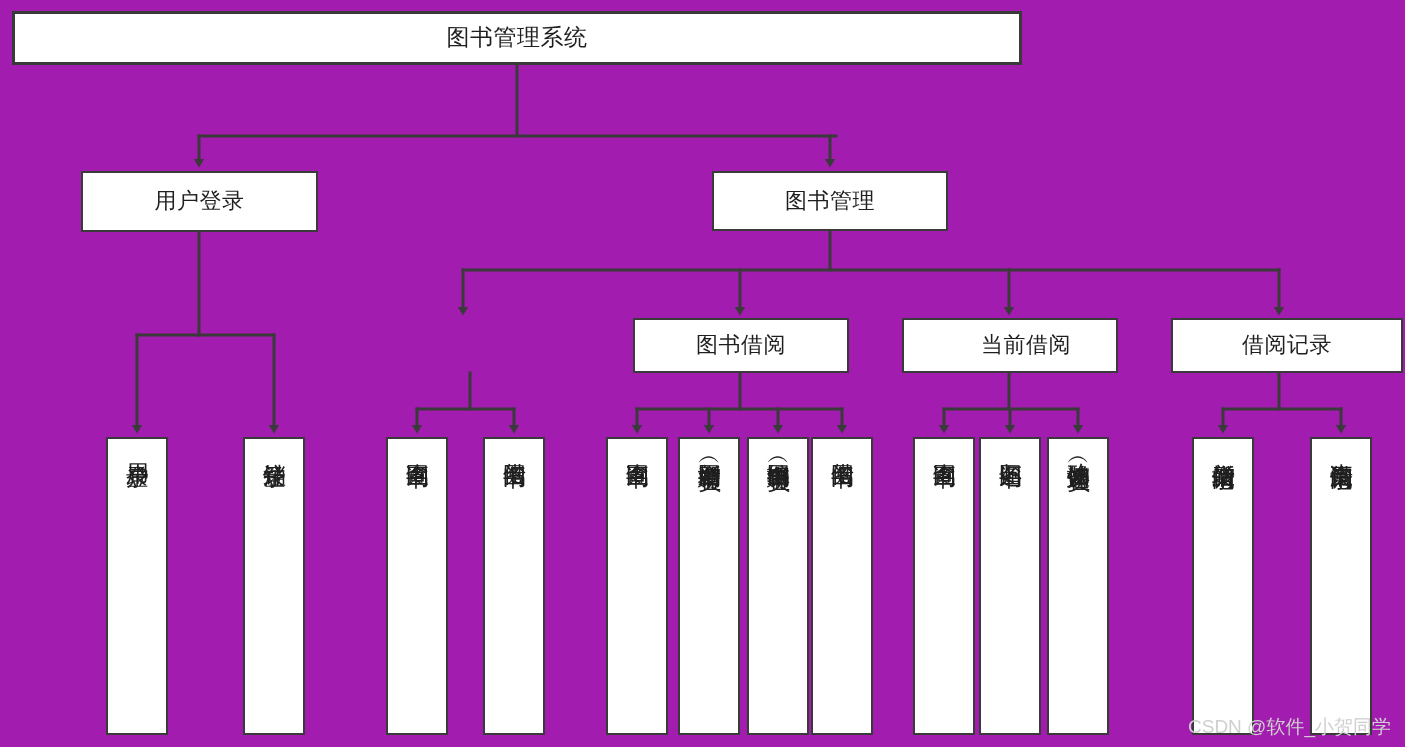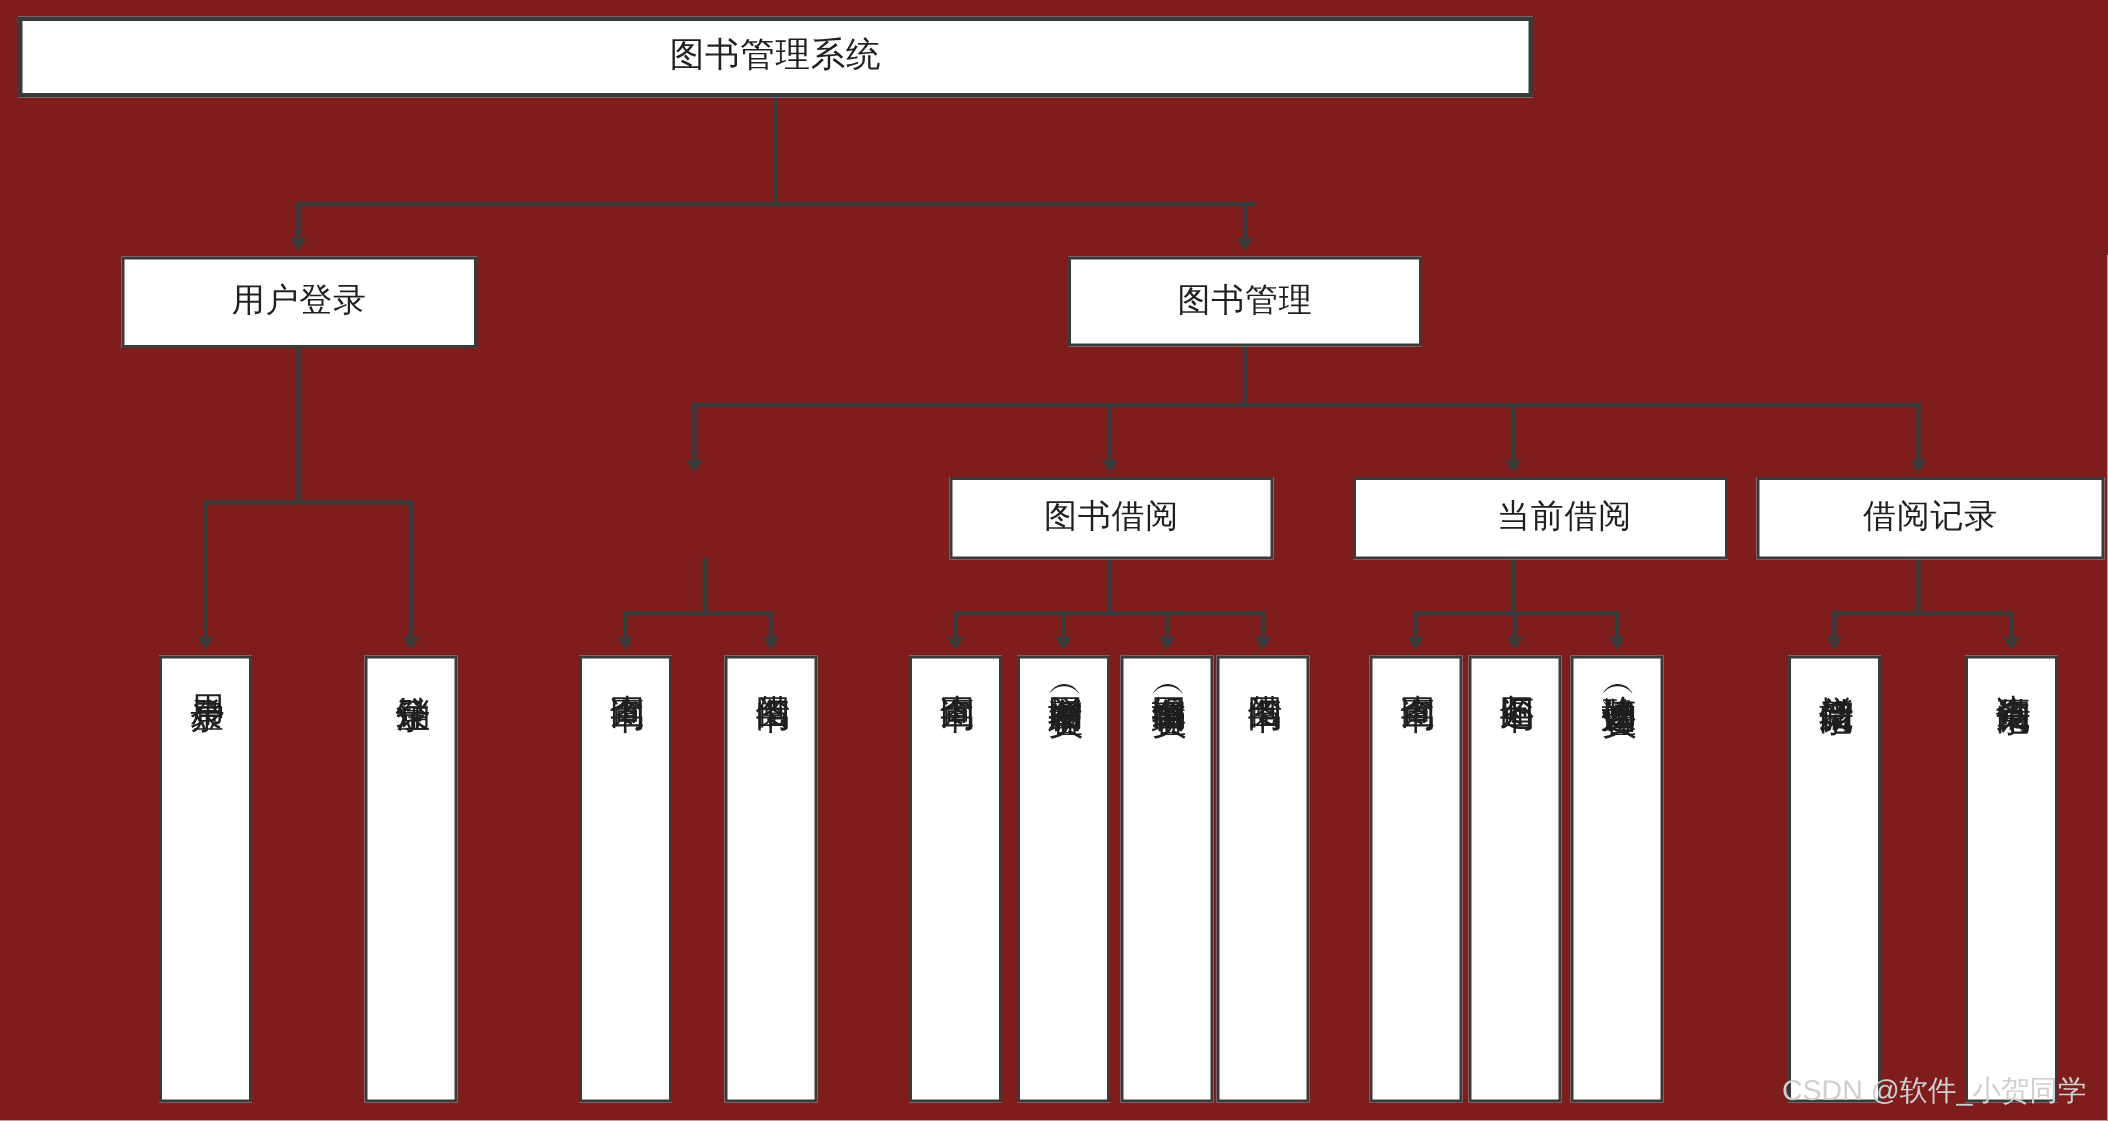--- a/index.html
+++ b/index.html
@@ -5,21 +5,21 @@
 <style>
   html, body {
     margin: 0;
     padding: 0;
     background: #ffffff;
   }
   #canvas {
     position: relative;
     width: 1405px;
     height: 747px;
-    background: #7f1d1d;
+    background: #a21caf;
     font-family: "DejaVu Sans", "Liberation Sans", sans-serif;
     overflow: hidden;
   }
   svg.edges {
     position: absolute;
     left: 0;
     top: 0;
     width: 1405px;
     height: 747px;
     pointer-events: none;
@@ -136,21 +136,21 @@
   <div class="node" style="left:81px; top:171px; width:237px; height:61px;">
     <span class="label-h">用户登录</span>
   </div>
   <div class="node" style="left:712px; top:171px; width:236px; height:60px;">
     <span class="label-h">图书管理</span>
   </div>
 
   <div class="node" style="left:633px; top:318px; width:216px; height:55px;">
     <span class="label-h">图书借阅</span>
   </div>
-  <div class="node" style="left:902px; top:318px; width:250px; height:55px;padding-left:32px;">
+  <div class="node" style="left:902px; top:318px; width:216px; height:55px;padding-left:32px;">
     <span class="label-h">当前借阅</span>
   </div>
   <div class="node" style="left:1171px; top:318px; width:232px; height:55px;align-items:center;">
     <span class="label-h">借阅记录</span>
   </div>
 
   <div class="node leaf" style="left:106px; top:437px; width:62px; height:298px;">
     <span class="label-v">用户登录</span>
   </div>
   <div class="node leaf" style="left:243px; top:437px; width:62px; height:298px;">

